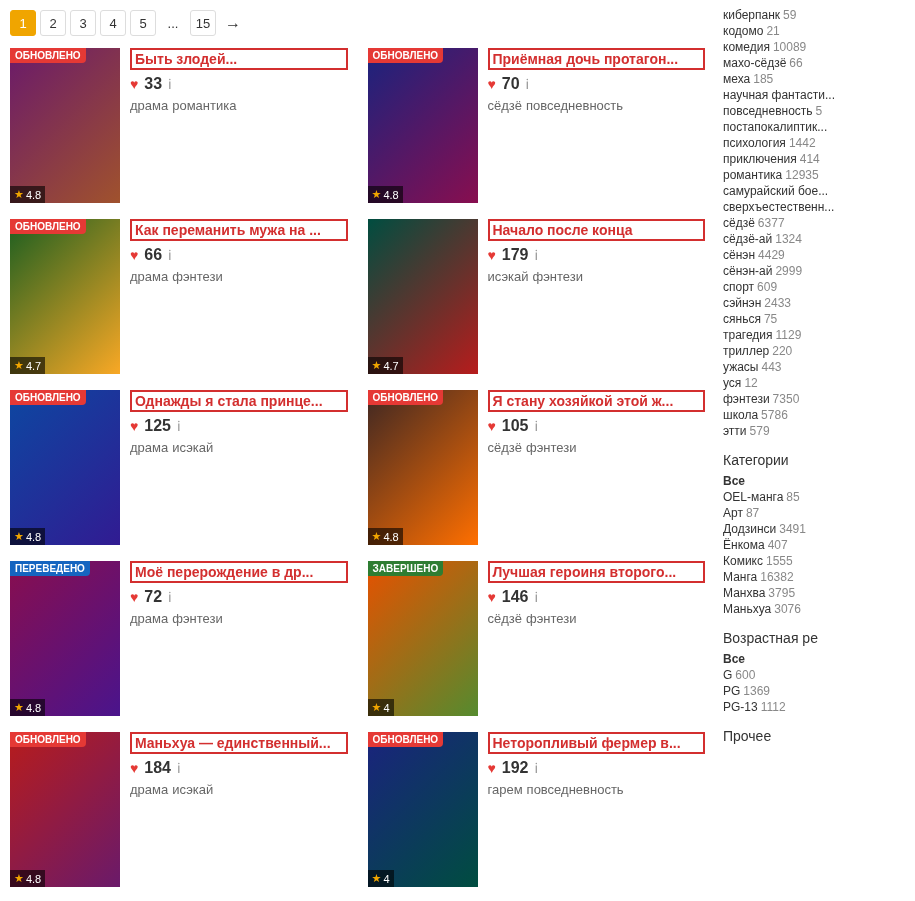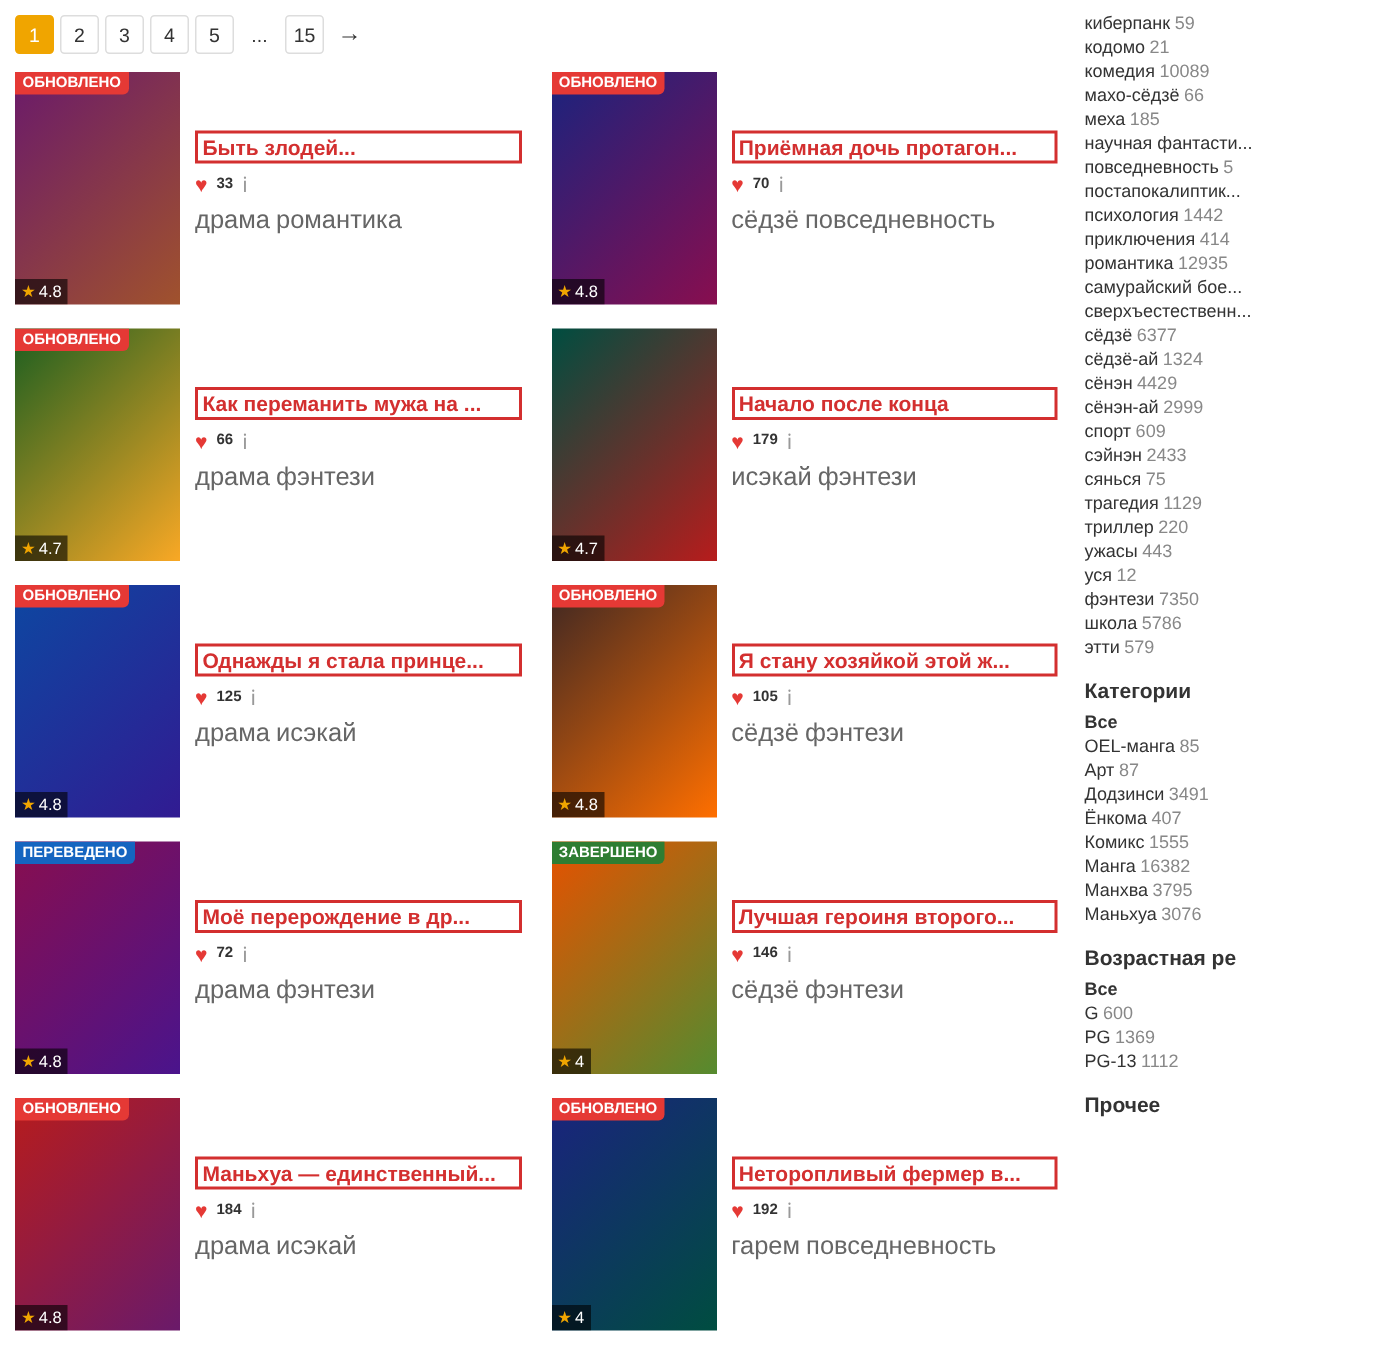--- a/index.html
+++ b/index.html
@@ -35,40 +35,40 @@
     .badge-translated { background: #1565c0; text-align: right; }
     .badge-completed { background: #2e7d32; }
 
     .rating-badge {
       position: absolute; bottom: 0; left: 0;
       background: rgba(0,0,0,0.6); color: #fff;
       padding: 2px 4px; font-size: 11px; display: flex; align-items: center; gap: 2px;
     }
     .star-icon { color: #f0a500; font-size: 11px; }
 
-    .manga-info { flex: 1; min-width: 0; margin-top: 39px; }
+    .manga-info { flex: 1; min-width: 0; }
     .manga-title {
       color: #d32f2f; font-weight: bold; font-size: 14px; text-decoration: none;
       display: block; margin-bottom: 4px; border: 2px solid #d32f2f; padding: 1px 3px;
       white-space: nowrap; overflow: hidden; text-overflow: ellipsis;
     }
 
     .manga-stats { display: flex; align-items: center; gap: 6px; margin-bottom: 5px; margin-top: 3px; }
     .heart-icon { color: #e53935; font-size: 14px; }
-    .likes-count { font-weight: bold; font-size: 10px; }
+    .likes-count { font-weight: bold; font-size: 16px; }
     .info-icon { color: #999; font-size: 14px; cursor: pointer; }
 
     .manga-tags { display: flex; flex-wrap: wrap; gap: 4px; }
     .tag {
-      font-size: 17px; color: #666; text-decoration: none;
+      font-size: 13px; color: #666; text-decoration: none;
     }
 
     
     .sidebar-section { margin-bottom: 14px; }
-    .sidebar-title { font-weight: bold; font-size: 14px; margin-bottom: 6px; color: #333; }
+    .sidebar-title { font-weight: normal; font-size: 14px; margin-bottom: 6px; color: #333; }
     .sidebar-links a {
       display: block; text-decoration: none; color: #333; font-size: 12px;
       margin-bottom: 2px;
     }
     .sidebar-links a span.count { color: #888; margin-left: 3px; }
     .sidebar-links a.all { font-weight: bold; }
 
     
     .cover-1 { background: linear-gradient(135deg, #6a1a6a, #a0522d); }
     .cover-2 { background: linear-gradient(135deg, #1a237e, #880e4f); }

